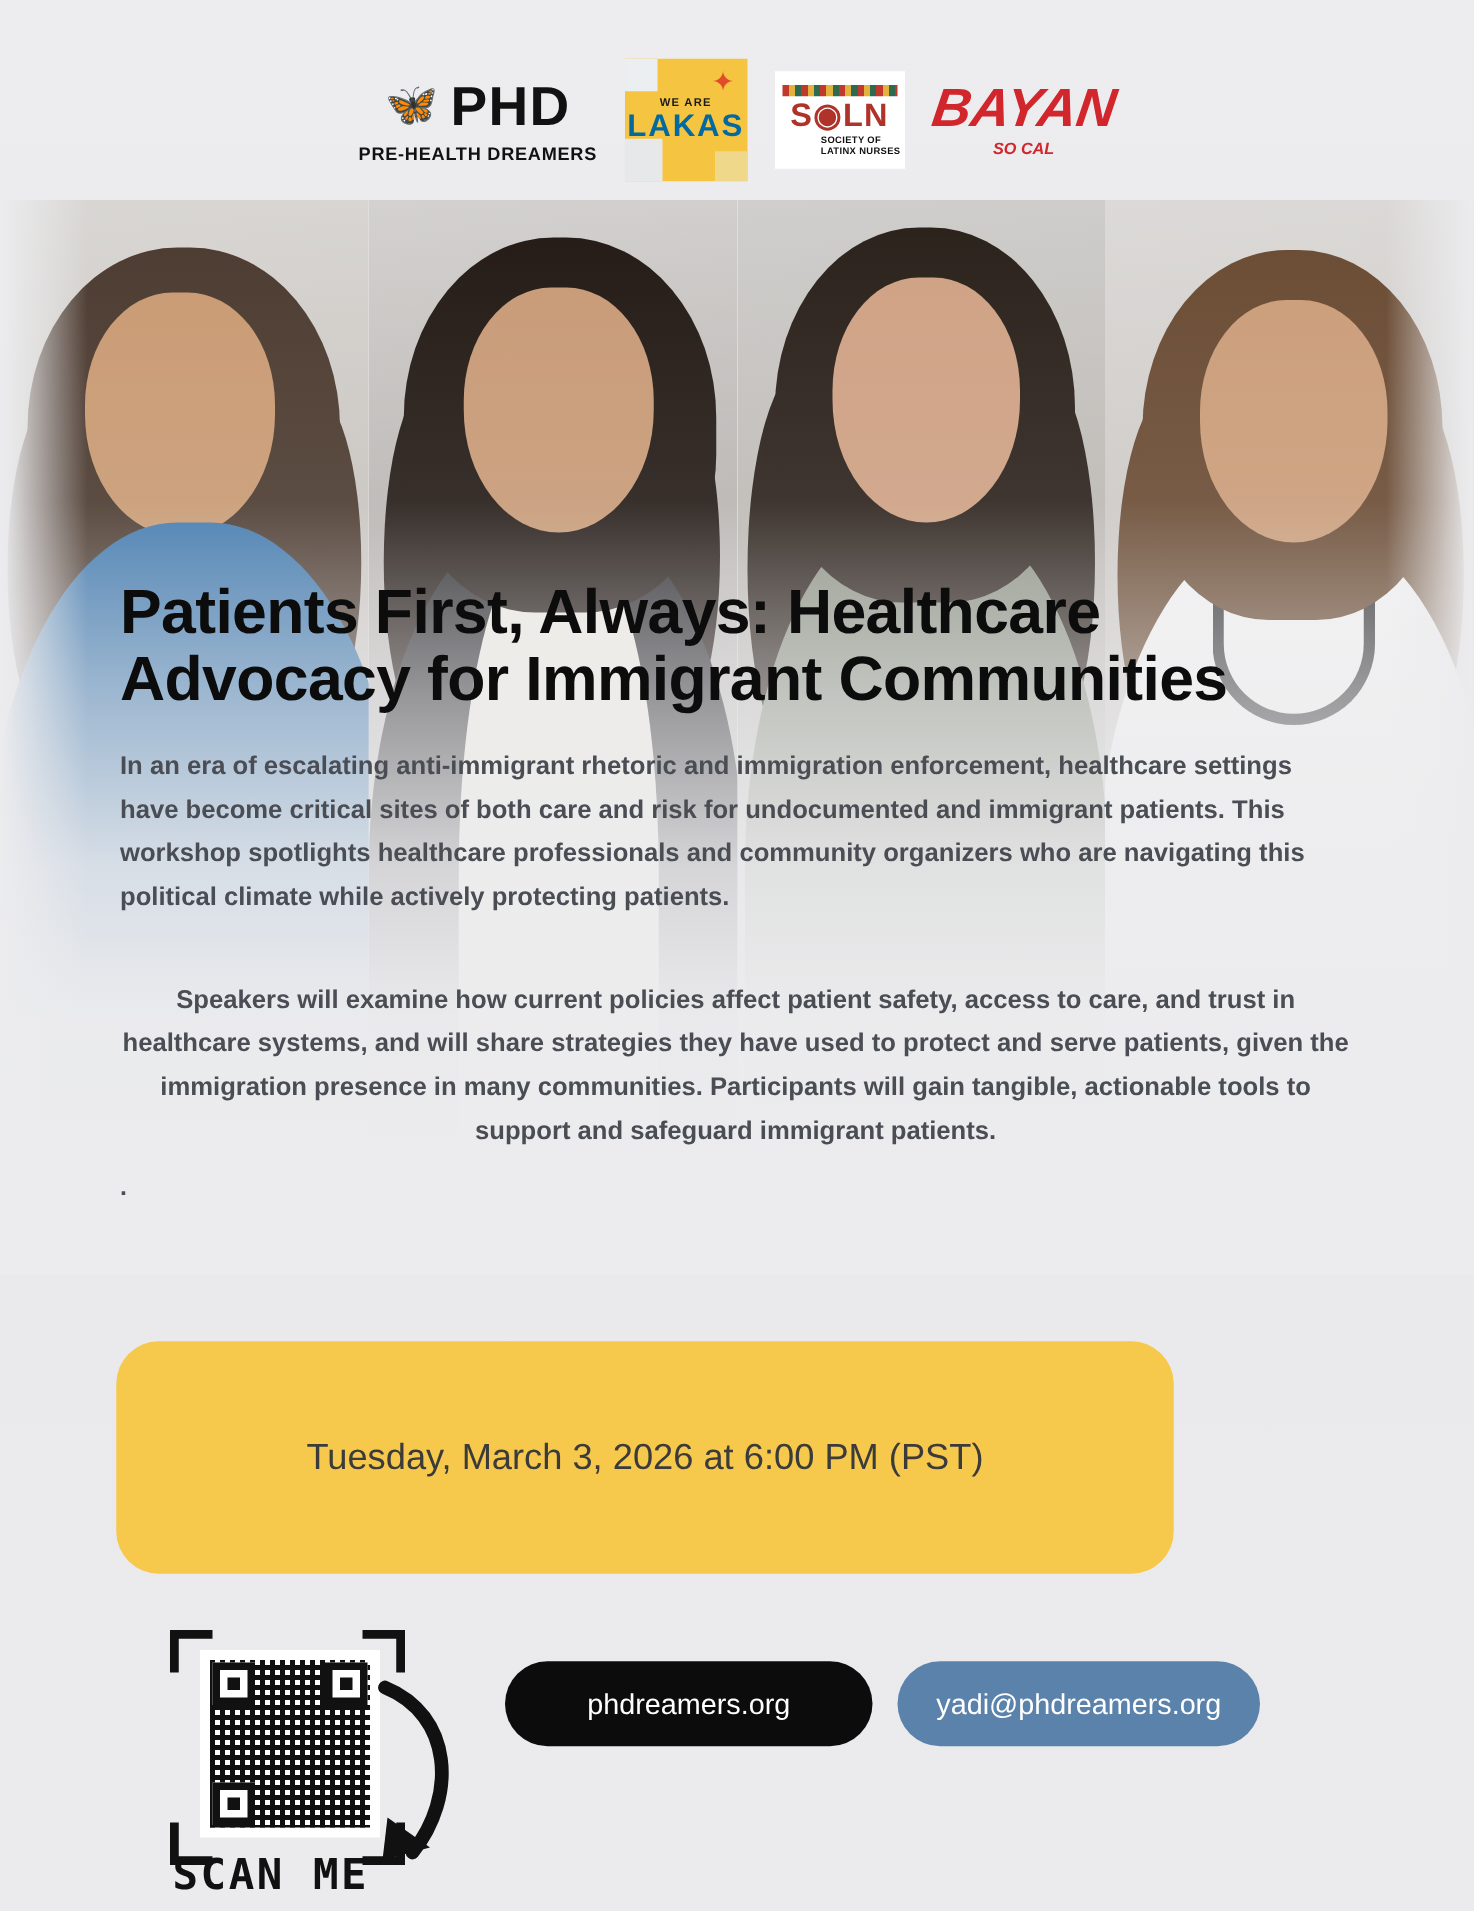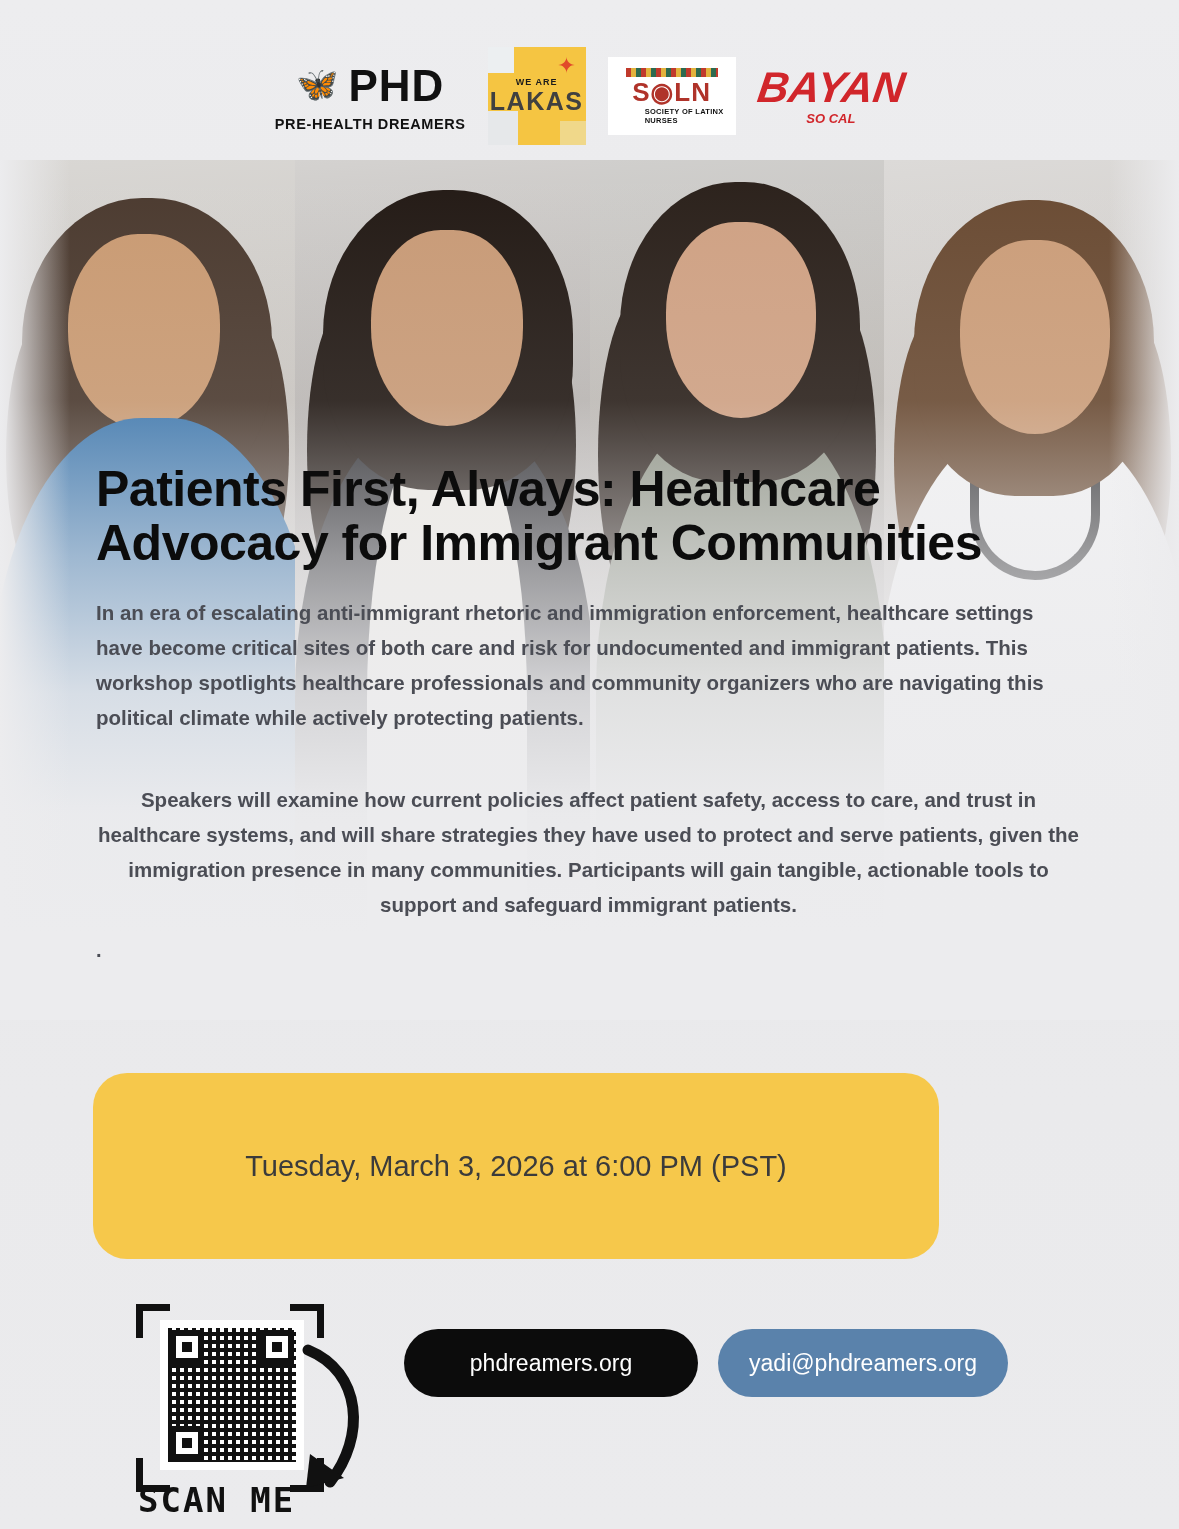--- a/index.html
+++ b/index.html
@@ -60,24 +60,24 @@
     flex-direction: column;
     align-items: center;
     justify-content: center;
     overflow: hidden;
   }
   .logo-lakas .sq1 { position: absolute; left: 0; top: 0; width: 26px; height: 26px; background: #eceff1; }
   .logo-lakas .sq2 { position: absolute; left: 0; bottom: 0; width: 30px; height: 34px; background: #e6e8ea; }
   .logo-lakas .sq3 { position: absolute; right: 0; bottom: 0; width: 26px; height: 24px; background: #f0d88a; }
   .logo-lakas .star { position: absolute; right: 10px; top: 6px; color: #e14b2a; font-size: 22px; }
   .lakas-we { font-size: 9px; font-weight: bold; letter-spacing: 1px; color: #1b1b1b; z-index:2; }
-  .lakas-main { font-size: 25px; font-weight: bold; letter-spacing: 1.5px; color: #404040; z-index:2; }
+  .lakas-main { font-size: 25px; font-weight: bold; letter-spacing: 1.5px; color: #0369a1; z-index:2; }
 
   .logo-soln {
-    width: 128px; height: 78px; background: #fff;
+    width: 104px; height: 78px; background: #fff;
     display: flex; flex-direction: column; align-items: center; justify-content: center;
     position: relative;
   }
   .soln-band { width: 92px; height: 9px; background:
       repeating-linear-gradient(90deg, #c0392b 0 5px, #e2b23c 5px 10px, #2d6a4f 10px 15px); }
   .soln-main { font-size: 26px; font-weight: bold; color: #b0332a; letter-spacing: 1px; line-height: 1; margin: 2px 0; }
   .soln-sub { font-size: 7.5px; font-weight: bold; color: #111; letter-spacing: 0.3px; padding-left: 37px; }
 
   .logo-bayan { display: flex; flex-direction: column; align-items: center; }
   .bayan-main {

